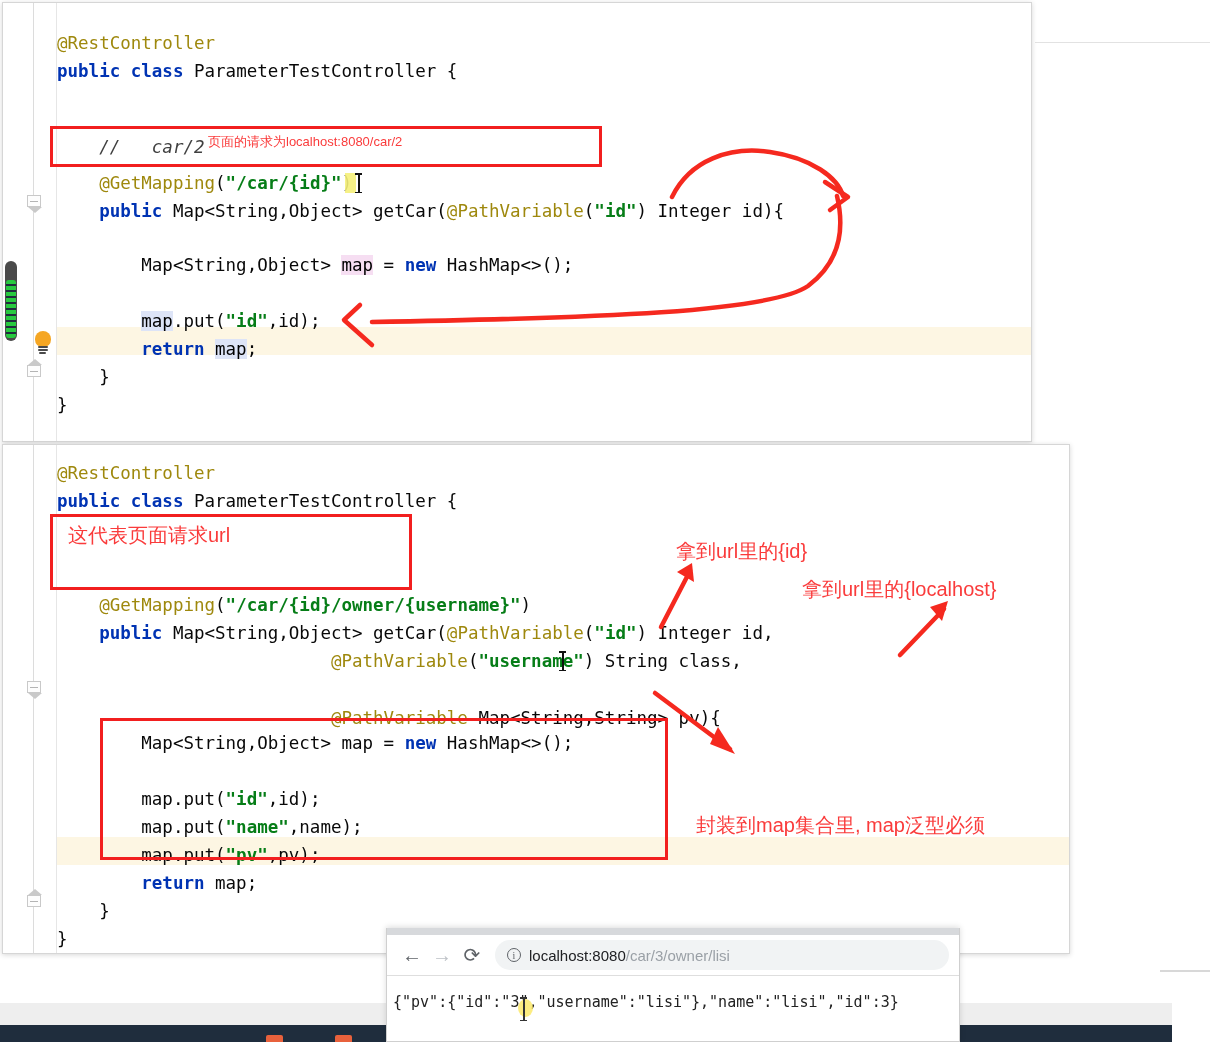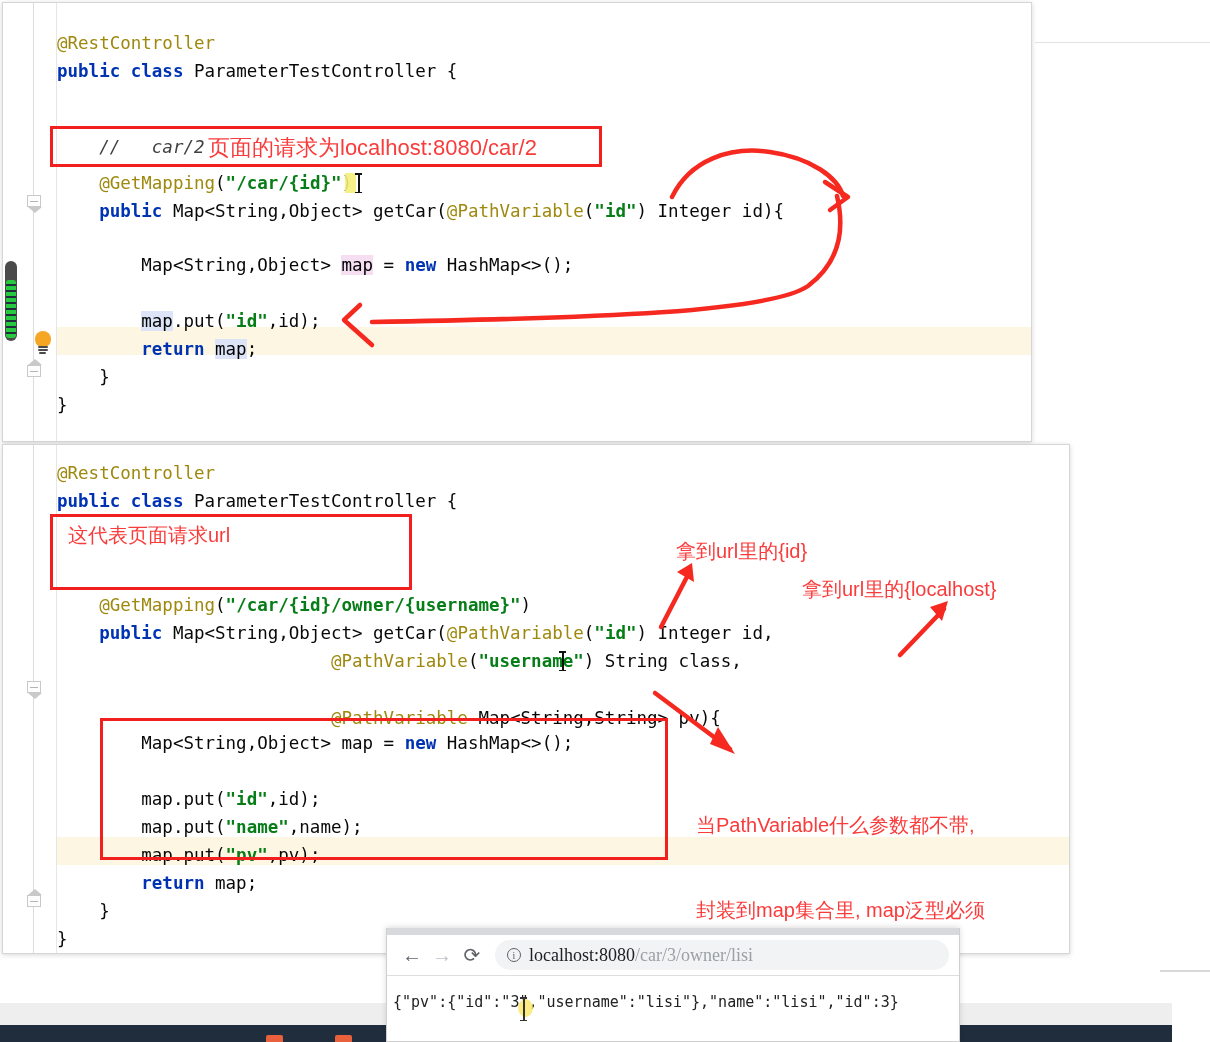--- a/index.html
+++ b/index.html
@@ -100,21 +100,21 @@
 
   
   .redbox { position:absolute; border:3px solid #f21f1f; }
 
   
   .anno {
     position:absolute; color:#fa3b3b;
     font-family:"Liberation Sans","DejaVu Sans",sans-serif;
     white-space:pre; line-height:1.32;
   }
-  .anno-cn18 { font-size:22px; }
+  .anno-cn18 { font-size:13px; }
   .anno-cn20 { font-size:20px; }
   .anno-blk  { font-size:20px; line-height:1.42; }
 
   svg.arrows { position:absolute; left:0; top:0; width:1210px; height:1042px; pointer-events:none; }
 
   
   #browser {
     position:absolute; left:386px; top:928px; width:574px; height:114px;
     background:#ffffff; border:1px solid #cfcfcf; border-top:none;
     box-shadow:0 -1px 6px rgba(0,0,0,0.14);
@@ -133,21 +133,21 @@
   .navbtn.dim { color:#bdc1c6; }
   .omnibox {
     flex:1; height:30px; margin-left:8px; background:#f1f3f4; border-radius:15px;
     display:flex; align-items:center; padding:0 12px; gap:8px;
   }
   .info-ring {
     width:14px; height:14px; border:1.4px solid #5f6368; border-radius:50%;
     display:flex; align-items:center; justify-content:center;
     font-size:10px; color:#5f6368; font-family:"Liberation Serif",serif; flex:none;
   }
-  .url { font-size:18px; color:#9aa0a6; font-family:Liberation Serif, serif; white-space:nowrap; }
+  .url { font-size:15px; color:#9aa0a6; font-family:Liberation Sans, sans-serif; white-space:nowrap; }
   .url b { color:#202124; font-weight:normal; }
   .br-body { position:absolute; left:0; top:49px; width:100%; bottom:0; background:#fff; padding:16px 6px 0 6px; }
   .json {
     font-family:"DejaVu Sans Mono","Liberation Mono",monospace;
     font-size:15px; color:#222; white-space:pre;
   }
   .caret-dot {
     position:absolute; left:131px; top:22px; width:15px; height:18px;
     background:#fbe96b; border-radius:50%; opacity:.85;
   }
@@ -253,21 +253,20 @@
 
   <div class="redbox" style="left:50px; top:514px; width:362px; height:76px;"></div>
   <div class="anno anno-cn20" style="left:68px; top:522px;">这代表页面请求url</div>
 
   <div class="redbox" style="left:100px; top:718px; width:568px; height:142px;"></div>
 
   <div class="anno anno-cn20" style="left:676px; top:538px;">拿到url里的{id}</div>
   <div class="anno anno-cn20" style="left:802px; top:576px;">拿到url里的{localhost}</div>
 
   <div class="anno anno-blk" style="left:696px; top:754px;">
-    <div>当PathVariable什么参数都不带,</div>
     <div>封装到map集合里, map泛型必须</div>
     
   </div>
 
   <svg class="arrows" viewBox="0 0 1210 1042">
 
     <path d="M 672,197 C 690,160 730,146 770,152 C 812,158 838,178 843,196" fill="none" stroke="#f5291f" stroke-width="4.5" stroke-linecap="round"></path>
     <path d="M 825,182 L 848,197 L 830,210" fill="none" stroke="#f5291f" stroke-width="4.5" stroke-linecap="round" stroke-linejoin="round"></path>
     <path d="M 837,196 C 845,230 840,262 808,286 C 770,312 600,318 372,322" fill="none" stroke="#f5291f" stroke-width="4.5" stroke-linecap="round"></path>
     <path d="M 360,305 L 344,320 L 372,345" fill="none" stroke="#f5291f" stroke-width="4.5" stroke-linecap="round" stroke-linejoin="round"></path>

